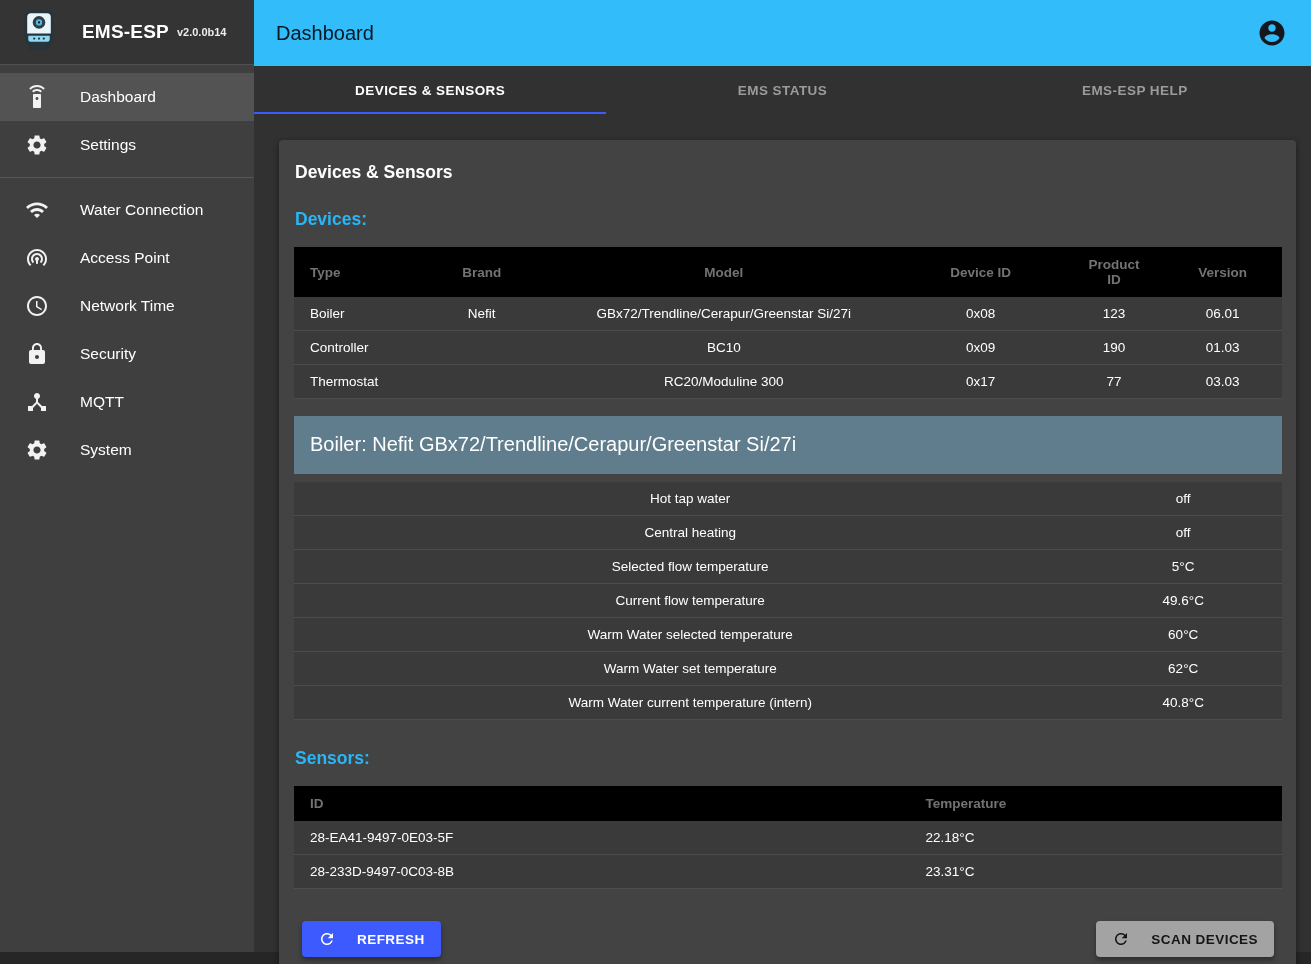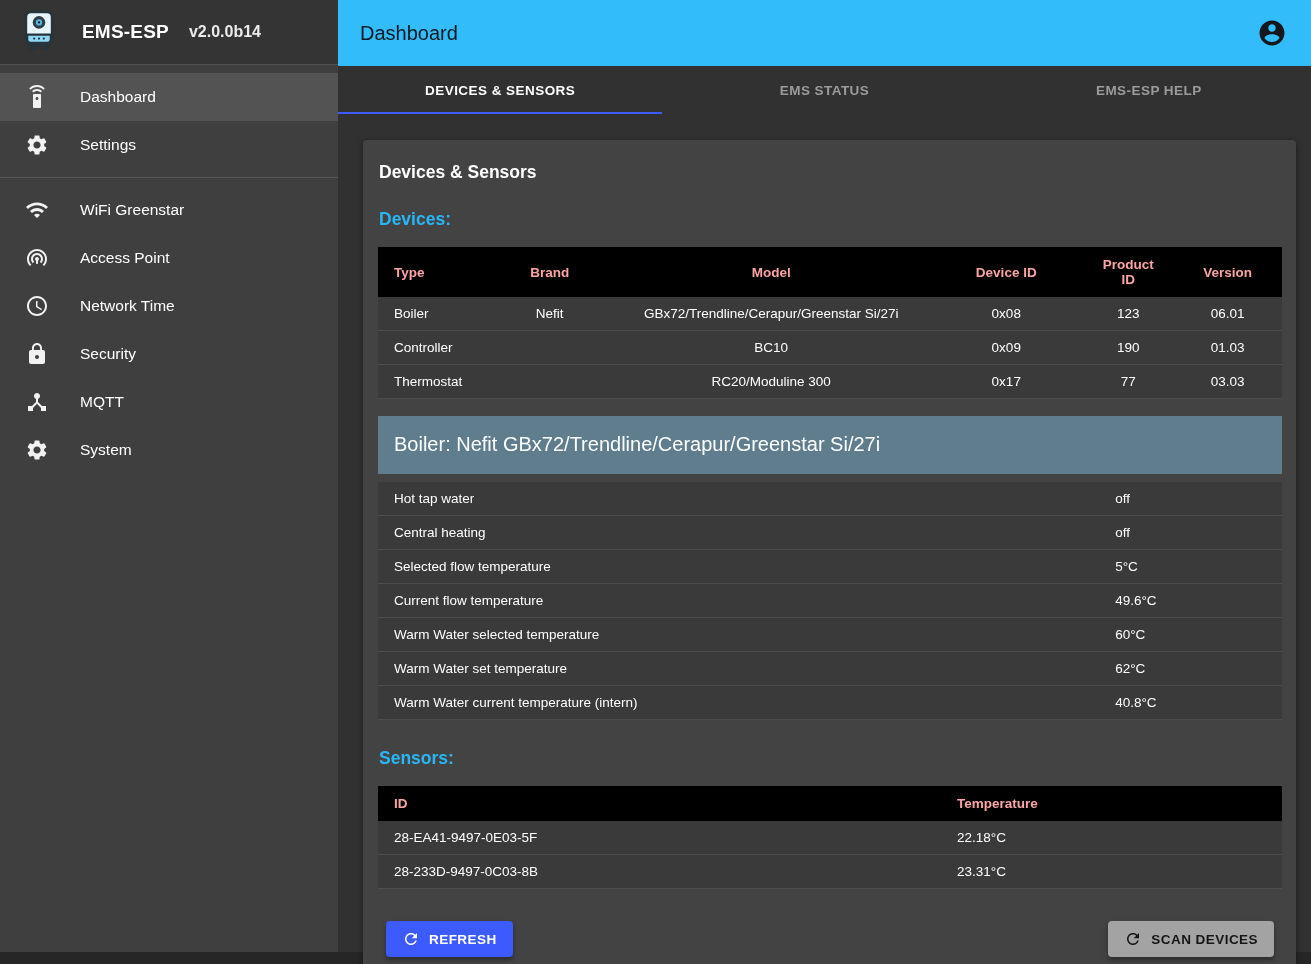--- a/index.html
+++ b/index.html
@@ -6,28 +6,28 @@
   html,body { width: 1311px; height: 964px; overflow: hidden; }
   body {
     font-family: "Liberation Sans", sans-serif;
     background: #262626;
     color: #fff;
     -webkit-font-smoothing: antialiased;
   }
   .app { display: flex; width: 1311px; height: 952px; }
 
   
-  .sidebar { width: 338px; background: #3f3f3f; flex-shrink: 0; display: flex; flex-direction: column; }
+  .sidebar { width: 254px; background: #3f3f3f; flex-shrink: 0; display: flex; flex-direction: column; }
   .sidebar-header {
     height: 65px; background: #343434; display: flex; align-items: center;
     padding: 0 16px 0 18px; border-bottom: 1px solid rgba(255,255,255,0.14);
   }
   .logo-svg { width: 42px; height: 46px; flex-shrink: 0; }
   .app-title { font-size: 19px; font-weight: 700; color: #ffffff; margin-left: 22px; letter-spacing: 0.2px; }
-  .app-version { font-size: 16px; font-weight: 700; color: #ececec; margin-left: 20px; }
+  .app-version { font-size: 11px; font-weight: 700; color: #ececec; margin-left: 8px; }
   .nav { padding-top: 8px; }
   .nav-item {
     height: 48px; display: flex; align-items: center; padding-left: 25px; cursor: pointer;
   }
   .nav-item.selected { background: #535353; }
   .nav-item .nav-icon { width: 24px; height: 24px; color: #f2f2f2; flex-shrink: 0; }
   .nav-item .nav-icon svg { width: 24px; height: 24px; display: block; }
   .nav-item .nav-label { margin-left: 31px; font-size: 15.5px; color: #ffffff; }
   .nav-divider { height: 1px; background: rgba(255,255,255,0.13); margin: 8px 0; }
 
@@ -53,22 +53,22 @@
   .card {
     background: #434343; height: 100%; border-radius: 4px;
     box-shadow: 0 2px 6px rgba(0,0,0,0.45);
     padding: 20px 14px 24px 15px;
   }
   .card-title { font-size: 17.5px; font-weight: 700; color: #fff; margin: 2px 0 26px 1px; }
   .section-heading { font-size: 17.5px; font-weight: 700; color: #29b6f6; margin: 0 0 17px 1px; }
 
   
   table { width: 100%; border-collapse: collapse; font-size: 13.5px; table-layout: fixed; }
-  thead th { background: #000; color: #fca5a5; font-weight: 700; padding: 10px 16px; }
-  tbody td { background: #3a3a3a; color: #fff; border-bottom: 1px solid #4d4d4d; padding: 9px 16px; }
+  thead th { background: #000; color: #737373; font-weight: 700; padding: 10px 16px; }
+  tbody td { background: #3a3a3a; color: #fff; border-bottom: 1px solid #4d4d4d; padding: 9px 16px; text-align: center; }
   .devices-table th, .devices-table td { text-align: center; }
   .devices-table th:first-child, .devices-table td:first-child { text-align: left; }
   .devices-table .col-type { width: 12%; } .devices-table .col-brand { width: 14%; }
   .devices-table .col-model { width: 35%; } .devices-table .col-devid { width: 17%; }
   .devices-table .col-prodid { width: 10%; } .devices-table .col-version { width: 12%; }
 
   .boiler-bar {
     margin-top: 17px; background: #5f7d8c; color: #fff;
     padding: 17px 16px 18px; font-size: 20px;
   }
@@ -78,21 +78,21 @@
   .boiler-table td.value-cell { padding-left: 14px; }
 
   .sensors-heading { margin-top: 28px; }
   .sensors-table .col-id { width: 62.5%; }
   .sensors-table th, .sensors-table td { text-align: left; }
   .sensors-table th:last-child, .sensors-table td:last-child { padding-left: 14px; }
 
   
   .buttons-row { display: flex; justify-content: space-between; align-items: center; margin-top: 32px; padding: 0 8px; }
   .btn {
-    display: inline-flex; align-items: center; gap: 9px; border: none; cursor: pointer;
+    display: inline-flex; align-items: center; gap: 21px; border: none; cursor: pointer;
     border-radius: 4px; padding: 9px 16px; font-family: inherit;
     font-size: 13.5px; font-weight: 700; letter-spacing: 0.45px;
     box-shadow: 0 3px 5px rgba(0,0,0,0.35);
   }
   .btn svg { width: 18px; height: 18px; display: block; }
   .btn-refresh { background: #3d5afe; color: #ffffff; }
   .btn-scan { background: #a3a3a3; color: rgba(0,0,0,0.87); }
 
   .bottom-strip { width: 1311px; height: 12px; background: #262626; }
 </style>
@@ -138,21 +138,21 @@
         </span>
         <span class="nav-label">Settings</span>
       </div>
       <div class="nav-divider"></div>
       <div class="nav-item">
         <span class="nav-icon">
           <svg viewBox="0 0 24 24" fill="currentColor">
               <path d="M1 9l2 2c4.97-4.97 13.03-4.97 18 0l2-2C16.93 2.93 7.08 2.93 1 9zm8 8l3 3 3-3c-1.65-1.66-4.34-1.66-6 0zm-4-4l2 2c2.76-2.76 7.24-2.76 10 0l2-2C15.14 9.14 8.87 9.14 5 13z"></path>
             </svg>
         </span>
-        <span class="nav-label">WiFi Greenstar</span>
+        <span class="nav-label">Water Connection</span>
       </div>
       <div class="nav-item">
         <span class="nav-icon">
           <svg viewBox="0 0 24 24" fill="currentColor">
               <path d="M12 11c-1.1 0-2 .9-2 2 0 .74.4 1.38 1 1.72V17c0 .55.45 1 1 1s1-.45 1-1v-2.28c.6-.35 1-.98 1-1.72 0-1.1-.9-2-2-2zm0-4c-3.31 0-6 2.69-6 6 0 1.66.68 3.15 1.76 4.24l1.42-1.42C8.45 15.1 8 14.11 8 13c0-2.21 1.79-4 4-4s4 1.79 4 4c0 1.11-.45 2.1-1.18 2.82l1.42 1.42C17.32 16.15 18 14.66 18 13c0-3.31-2.69-6-6-6zm0-4C6.48 3 2 7.48 2 13c0 2.76 1.12 5.26 2.93 7.07l1.42-1.42C4.9 17.21 4 15.21 4 13c0-4.42 3.58-8 8-8s8 3.58 8 8c0 2.21-.9 4.21-2.35 5.65l1.42 1.42C20.88 18.26 22 15.76 22 13c0-5.52-4.48-10-10-10z"></path>
             </svg>
         </span>
         <span class="nav-label">Access Point</span>
       </div>
       <div class="nav-item">

